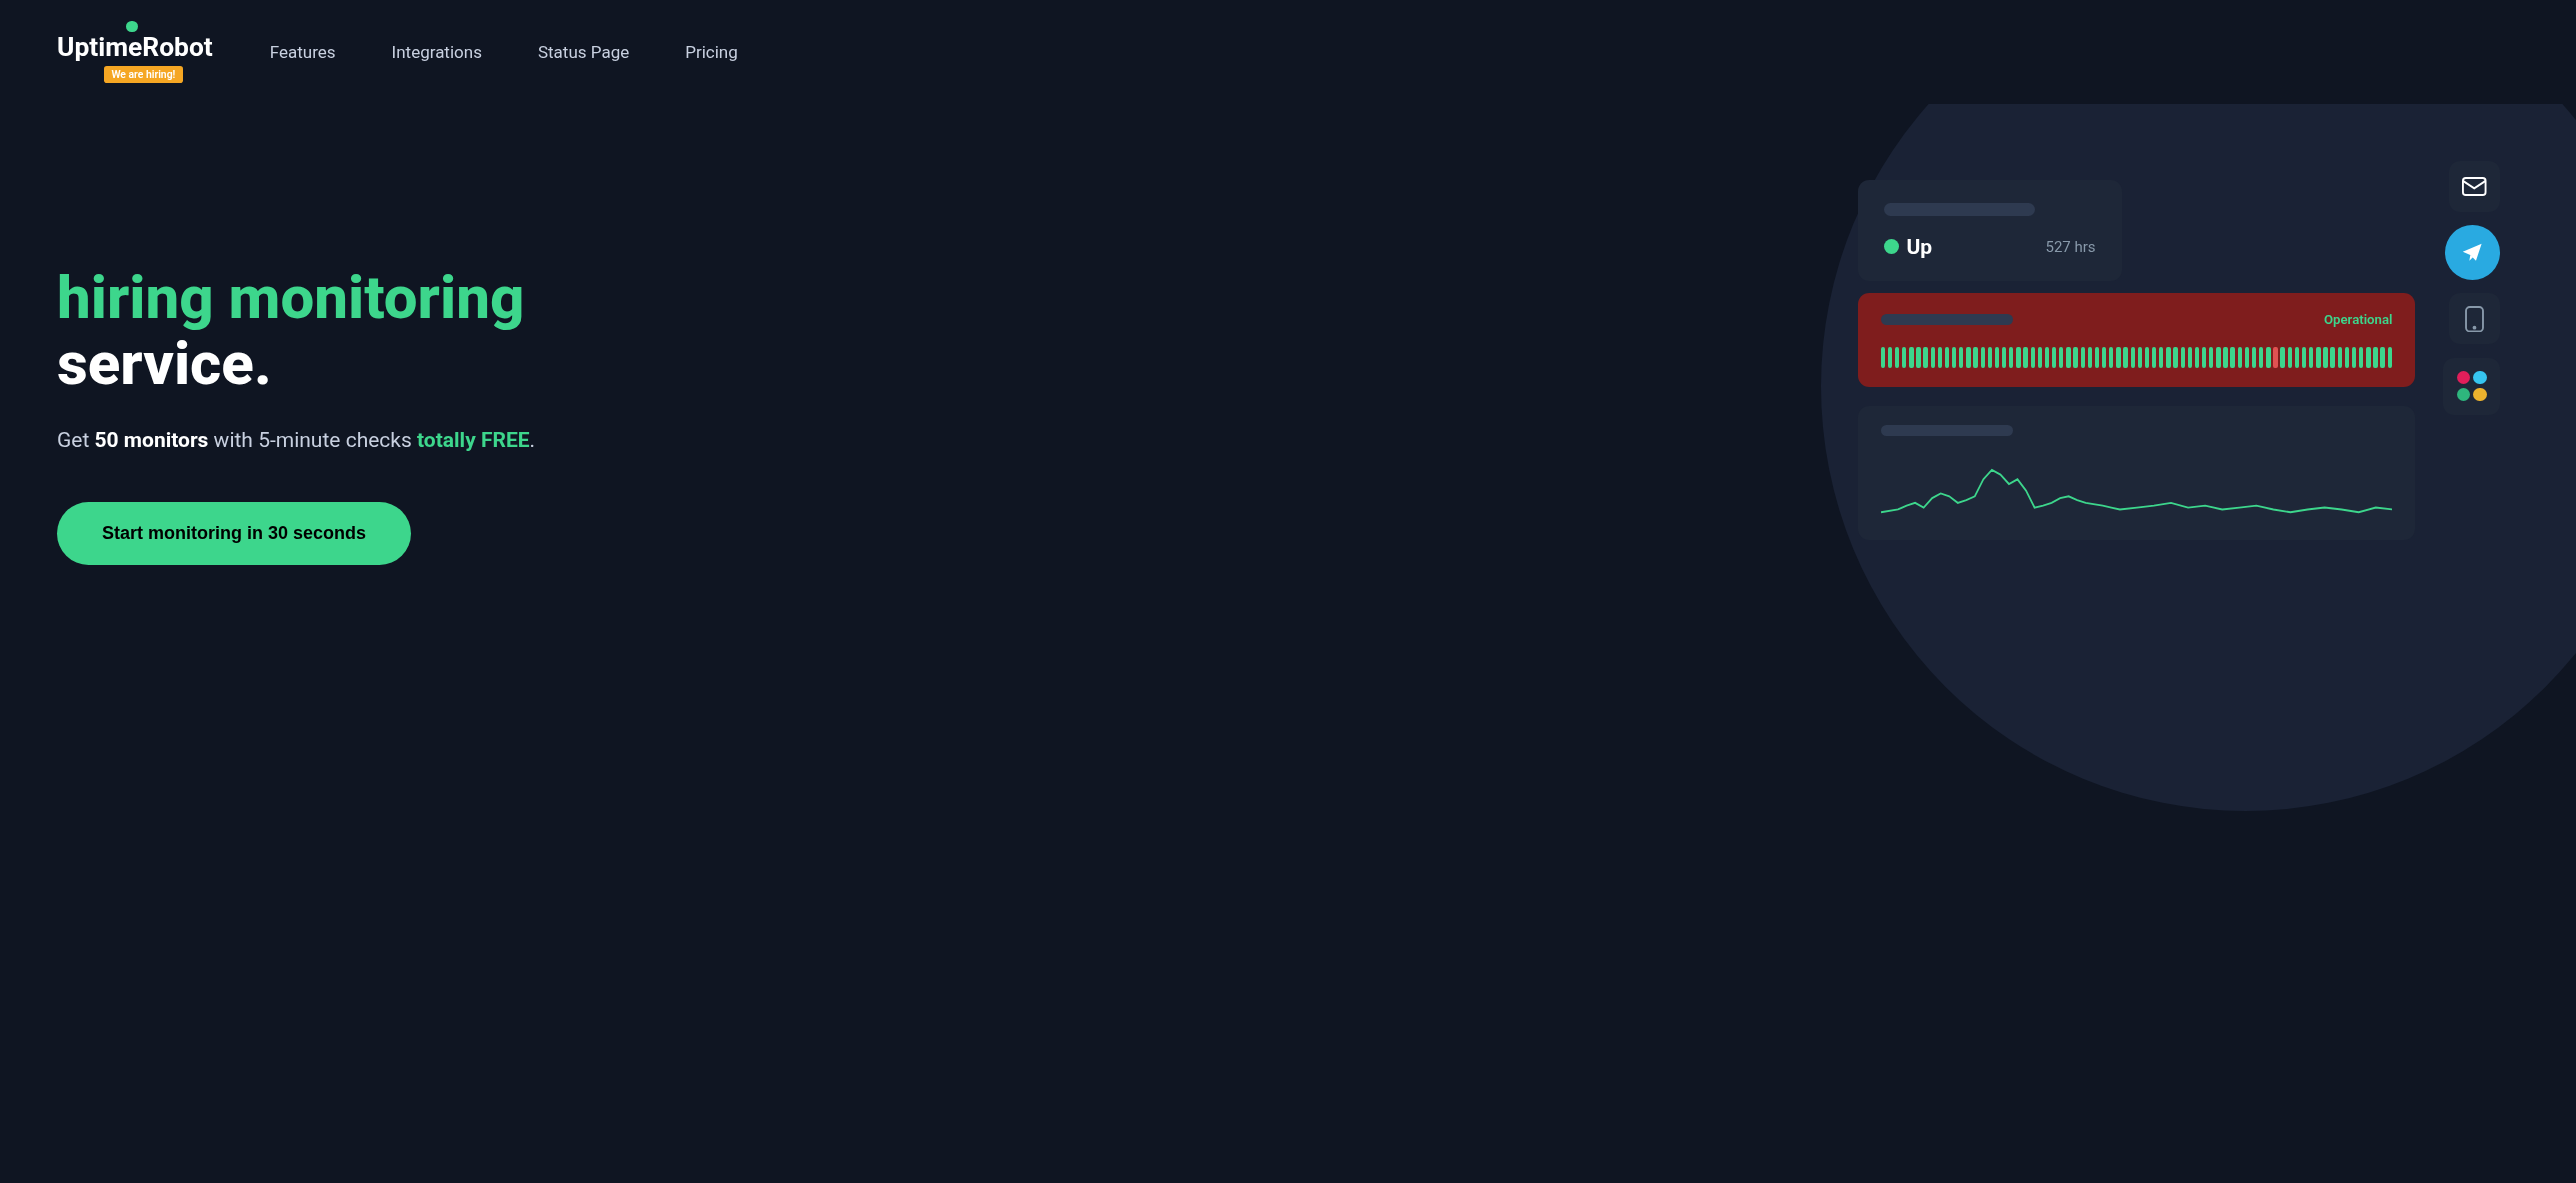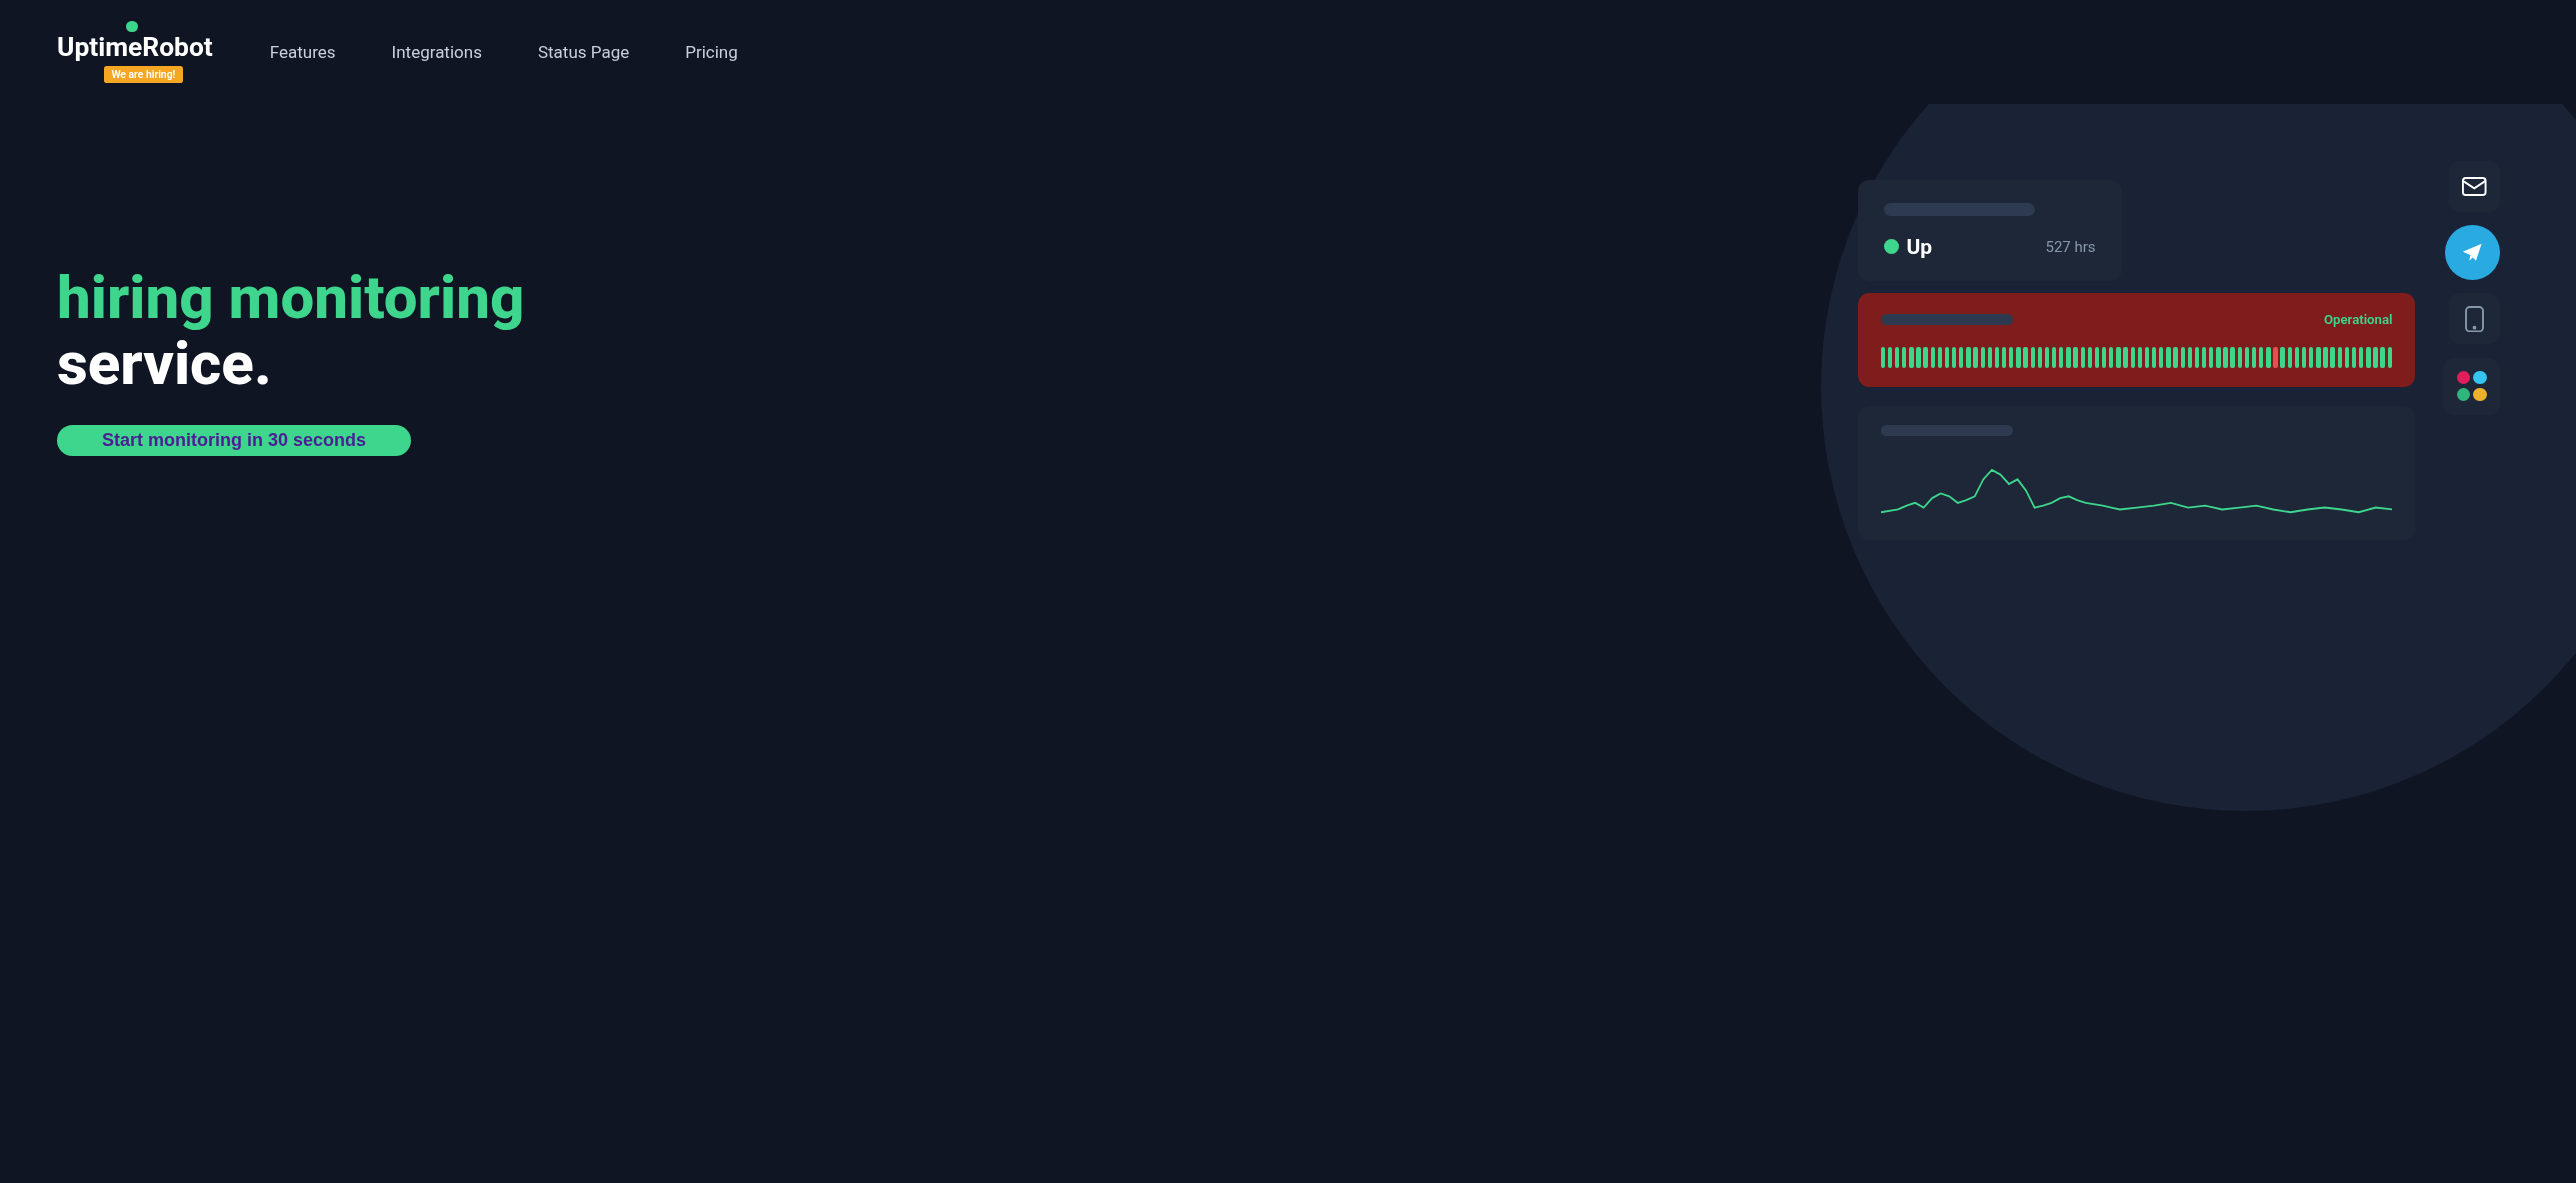--- a/index.html
+++ b/index.html
@@ -145,24 +145,24 @@
       color: #ffffff;
       font-weight: 700;
     }
     .hero-subtext .green {
       color: #3dd68c;
       font-weight: 700;
     }
 
     .cta-btn {
       background: #3dd68c;
-      color: #4c1d95;
+      color: #000000;
       font-size: 18px;
       font-weight: 700;
-      padding: 5px 45px;
+      padding: 21px 45px;
       border-radius: 47px;
       border: none;
       cursor: pointer;
       display: inline-block;
     }
 
     
     .hero-right {
       flex: 1;
       position: relative;
@@ -360,20 +360,23 @@
   </div>
 
 </nav>
 
 <section class="hero">
   <div class="hero-left">
     <h1 class="hero-heading">
       <br>
       <span class="green">hiring monitoring</span><span class="white"> service.</span>
     </h1>
+    <p class="hero-subtext">
+      <span>Get </span><strong>50 monitors</strong><span> with 5-minute checks </span><span class="green">totally FREE</span><span>.</span>
+    </p>
     <button class="cta-btn">Start monitoring in 30 seconds</button>
   </div>
 
   <div class="hero-right">
     <div class="dashboard-area">
 
       <div class="monitor-card">
         <div class="monitor-card-bar"></div>
         <div class="monitor-status">
           <div class="status-left">

